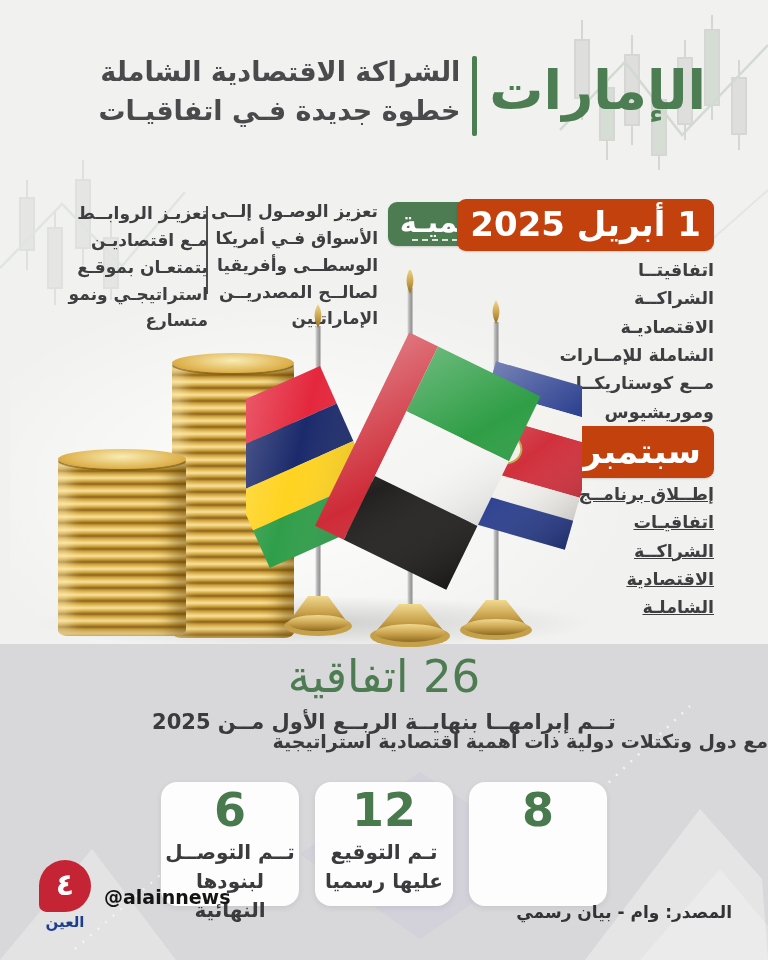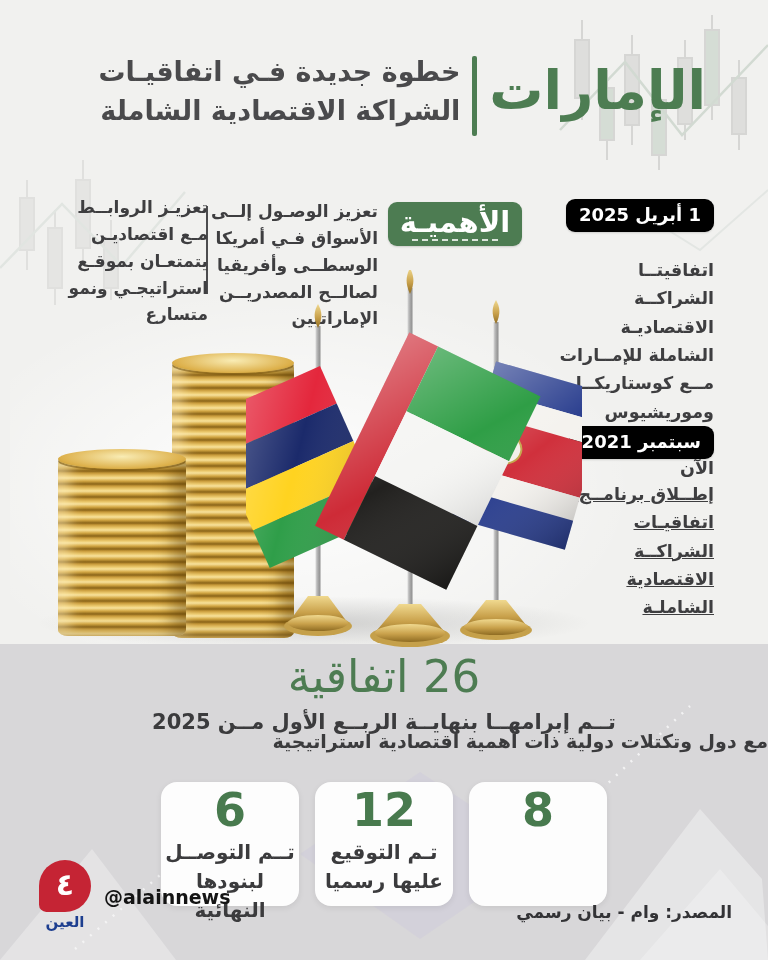--- a/index.html
+++ b/index.html
@@ -16,25 +16,25 @@
   .title-bar { width:5px; height:80px; background:#4d7d52; margin-top:6px; border-radius:2px; }
   .subtitle { text-align:right; color:#4a4a4c; font-size:27px; font-weight:700; line-height:1.45; margin-top:2px; }
 
   
   .imp-badge { position:absolute; top:202px; right:246px; width:134px; height:44px; background:#4d7c52;
                border-radius:9px; color:#fff; font-size:29px; font-weight:700; text-align:center;
                line-height:40px; z-index:2; box-shadow:0 1px 2px rgba(0,0,0,.15); }
   .imp-badge .dash { position:absolute; bottom:5px; left:18%; width:64%; border-bottom:2px dashed rgba(255,255,255,.8); }
   .imp-point { position:absolute; color:#3e3e40; font-weight:700; font-size:17px; line-height:1.58; text-align:right; z-index:2; }
   .imp-point1 { top:198px; right:390px; width:168px; }
-  .imp-point2 { top:194px; left:52px; width:156px; }
+  .imp-point2 { top:200px; left:52px; width:156px; }
   .imp-divider { position:absolute; left:206px; top:206px; width:2px; height:88px; background:#4c4c4e; z-index:2; }
 
   
-  .tl-badge { position:absolute; right:54px; background:#000000; color:#fff; font-size:18px; font-weight:700;
+  .tl-badge { position:absolute; right:54px; background:#c2410c; color:#fff; font-size:34px; font-weight:700;
               padding:5px 13px 7px; border-radius:9px; z-index:2; box-shadow:0 1px 2px rgba(0,0,0,.15); }
   .tl-badge1 { top:199px; }
   .tl-badge2 { top:426px; }
   .tl-text { position:absolute; right:54px; width:162px; color:#3e3e40; font-weight:700; font-size:17.5px;
              line-height:1.62; text-align:right; z-index:2; }
   .tl-text1 { top:256px; }
   .tl-text2 { top:480px;text-decoration:underline; }
 
   
   .hero-glow { position:absolute; left:10px; top:290px; width:620px; height:360px; z-index:1;
@@ -109,22 +109,22 @@
         <rect x="104" y="238" width="14" height="50"></rect>
     </g>
     <polyline points="0,268 62,204 122,266 185,192" fill="none" stroke="#e1e5e1" stroke-width="2.5"></polyline>
     <polyline points="620,200 700,250 768,190" fill="none" stroke="#e3e6e3" stroke-width="2"></polyline>
   </svg>
 
   <div class="header">
     <h1 class="page-title">الإمارات</h1>
     <div class="title-bar"></div>
     <div class="subtitle">
+      <div>الشراكة الاقتصادية الشاملة</div>
       <div>خطوة جديدة فـي اتفاقيـات</div>
-      <div>الشراكة الاقتصادية الشاملة</div>
     </div>
   </div>
 
   <div class="imp-badge">
     <span>الأهميـة</span>
     <span class="dash"></span>
   </div>
   <p class="imp-point imp-point1">تعزيز الوصـول إلــى الأسواق فـي أمريكا الوسطــى وأفريقيا لصالــح المصدريــن الإماراتيين</p>
   <div class="imp-divider"></div>
   <p class="imp-point imp-point2">تعزيـز الروابــط مـع اقتصاديـن يتمتعـان بموقـع استراتيجـي ونمو متسارع</p>

